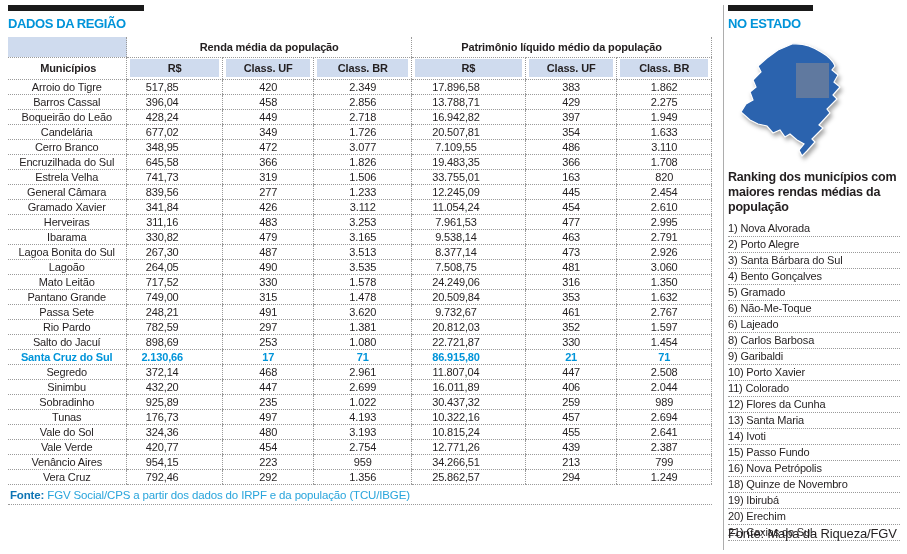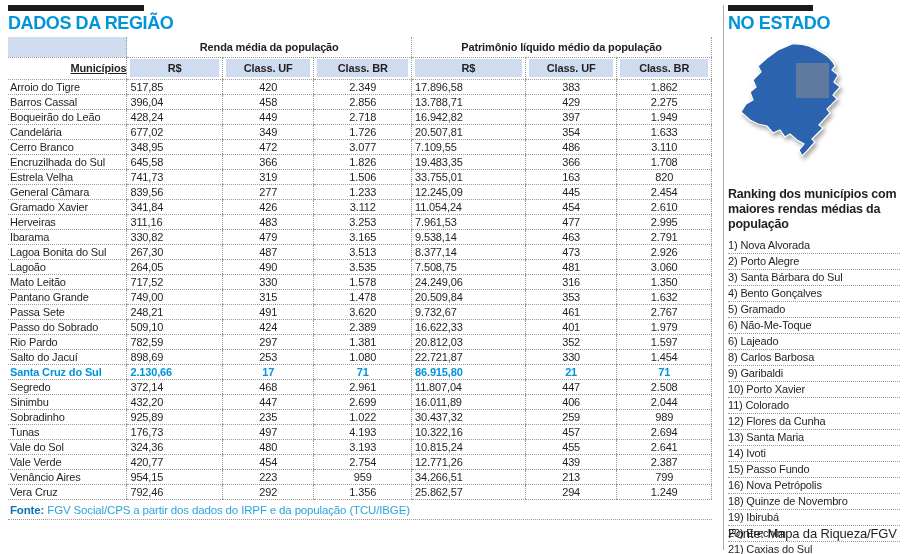--- a/index.html
+++ b/index.html
@@ -6,77 +6,77 @@
   html, body { width: 907px; height: 554px; }
   body {
     position: relative;
     background: #ffffff;
     font-family: "Liberation Sans", sans-serif;
     color: #231f20;
     overflow: hidden;
   }
   .black-bar { height: 6px; background: #1a1a1a; margin-bottom: 3px; }
   .panel-title {
-    font-size: 18px; font-weight: 700; color: #0094d9;
+    font-size: 13px; font-weight: 700; color: #0094d9;
     letter-spacing: -0.4px; line-height: 19px;
   }
 
   
   .left-panel { position: absolute; left: 8px; top: 5px; width: 706px; }
   .left-panel .black-bar { width: 136px; }
 
   table.data {
     width: 704px; margin-top: 4px;
     border-collapse: collapse; table-layout: fixed;
     border-right: 1px dotted #9a9a9a;
   }
   table.data th, table.data td { font-size: 11px; letter-spacing: -0.15px; }
   thead th { border-bottom: 1px dotted #9a9a9a; margin-left: 43px; }
   th.muni-band { background: #cfdbee; height: 20px; }
   th.group {
     font-size: 12px; font-weight: 700; text-align: center;
     height: 20px; border-left: 1px dotted #9a9a9a;
   }
   th.muni-head {
-    text-align: right; font-size: 12px; font-weight: 700;
-    height: 22px; vertical-align: middle; padding-left: 2px; text-decoration: underline;
+    text-align: center; font-size: 12px; font-weight: 700;
+    height: 22px; vertical-align: middle; padding-left: 2px;
   }
   th.sub { height: 22px; vertical-align: middle; border-left: 1px dotted #9a9a9a; }
   .subbox {
     background: #cfdbee; margin: 0 3px; padding: 3px 0;
     text-align: center; font-weight: 700; font-size: 11px;
   }
   tbody td {
     height: 15px; padding: 1px 3px;
     border-bottom: 1px dotted #9a9a9a;
     white-space: nowrap; overflow: hidden;
   }
-  tbody td.muni { text-align: left; padding-left: 2px; }
-  tbody td.rs   { text-align: left; padding-right: 28px; border-left: 1px dotted #9a9a9a; }
+  tbody td.muni { text-align: center; padding-left: 2px; }
+  tbody td.rs   { text-align: center; padding-right: 28px; border-left: 1px dotted #9a9a9a; }
   tbody td.cl   { text-align: center; border-left: 1px dotted #9a9a9a; }
   tr.hl td { color: #0094d9; font-weight: 700; }
 
   .source-line {
     width: 704px; margin-top: 1px; padding: 3px 0 3px 2px;
     border-bottom: 1px dotted #9a9a9a;
     font-size: 11.5px; letter-spacing: -0.15px;
   }
   .source-line .lbl { font-weight: 700; color: #0d74b4; }
   .source-line .txt { color: #2aa5dc; text-align: center; }
 
   
   .right-panel {
     position: absolute; left: 723px; top: 5px; width: 220px; height: 545px;
     border-left: 1px solid #adadad; padding-left: 4px;
   }
   .right-panel .black-bar { width: 85px; }
   .map-wrap { margin: 8px 0 0 10px; width: 135px; }
   .map-wrap svg { filter: drop-shadow(2px 3px 2px rgba(0,0,0,0.35)); }
   .ranking-heading {
-    margin-top: 24px; font-size: 12.5px; font-weight: 700;
+    margin-top: 7px; font-size: 12.5px; font-weight: 700;
     line-height: 15px; letter-spacing: -0.2px; width: 170px;
   }
   ul.ranking { list-style: none; margin-top: 6px; width: 172px; }
   ul.ranking li {
     font-size: 11px; letter-spacing: -0.15px;
     padding: 1px 0 2px; border-bottom: 1px dotted #9a9a9a;
   }
   .state-source {
     position: absolute; left: 4px; bottom: 9px;
     font-size: 13px; letter-spacing: -0.15px; color: #231f20;
@@ -264,29 +264,20 @@
           <td class="cl">1.632</td>
         </tr>
         <tr>
           <td class="muni">Passa Sete</td>
           <td class="rs">248,21</td>
           <td class="cl">491</td>
           <td class="cl">3.620</td>
           <td class="rs">9.732,67</td>
           <td class="cl">461</td>
           <td class="cl">2.767</td>
-        </tr>
-        <tr>
-          <td class="muni">Passo do Sobrado</td>
-          <td class="rs">509,10</td>
-          <td class="cl">424</td>
-          <td class="cl">2.389</td>
-          <td class="rs">16.622,33</td>
-          <td class="cl">401</td>
-          <td class="cl">1.979</td>
         </tr>
         <tr>
           <td class="muni">Rio Pardo</td>
           <td class="rs">782,59</td>
           <td class="cl">297</td>
           <td class="cl">1.381</td>
           <td class="rs">20.812,03</td>
           <td class="cl">352</td>
           <td class="cl">1.597</td>
         </tr>

